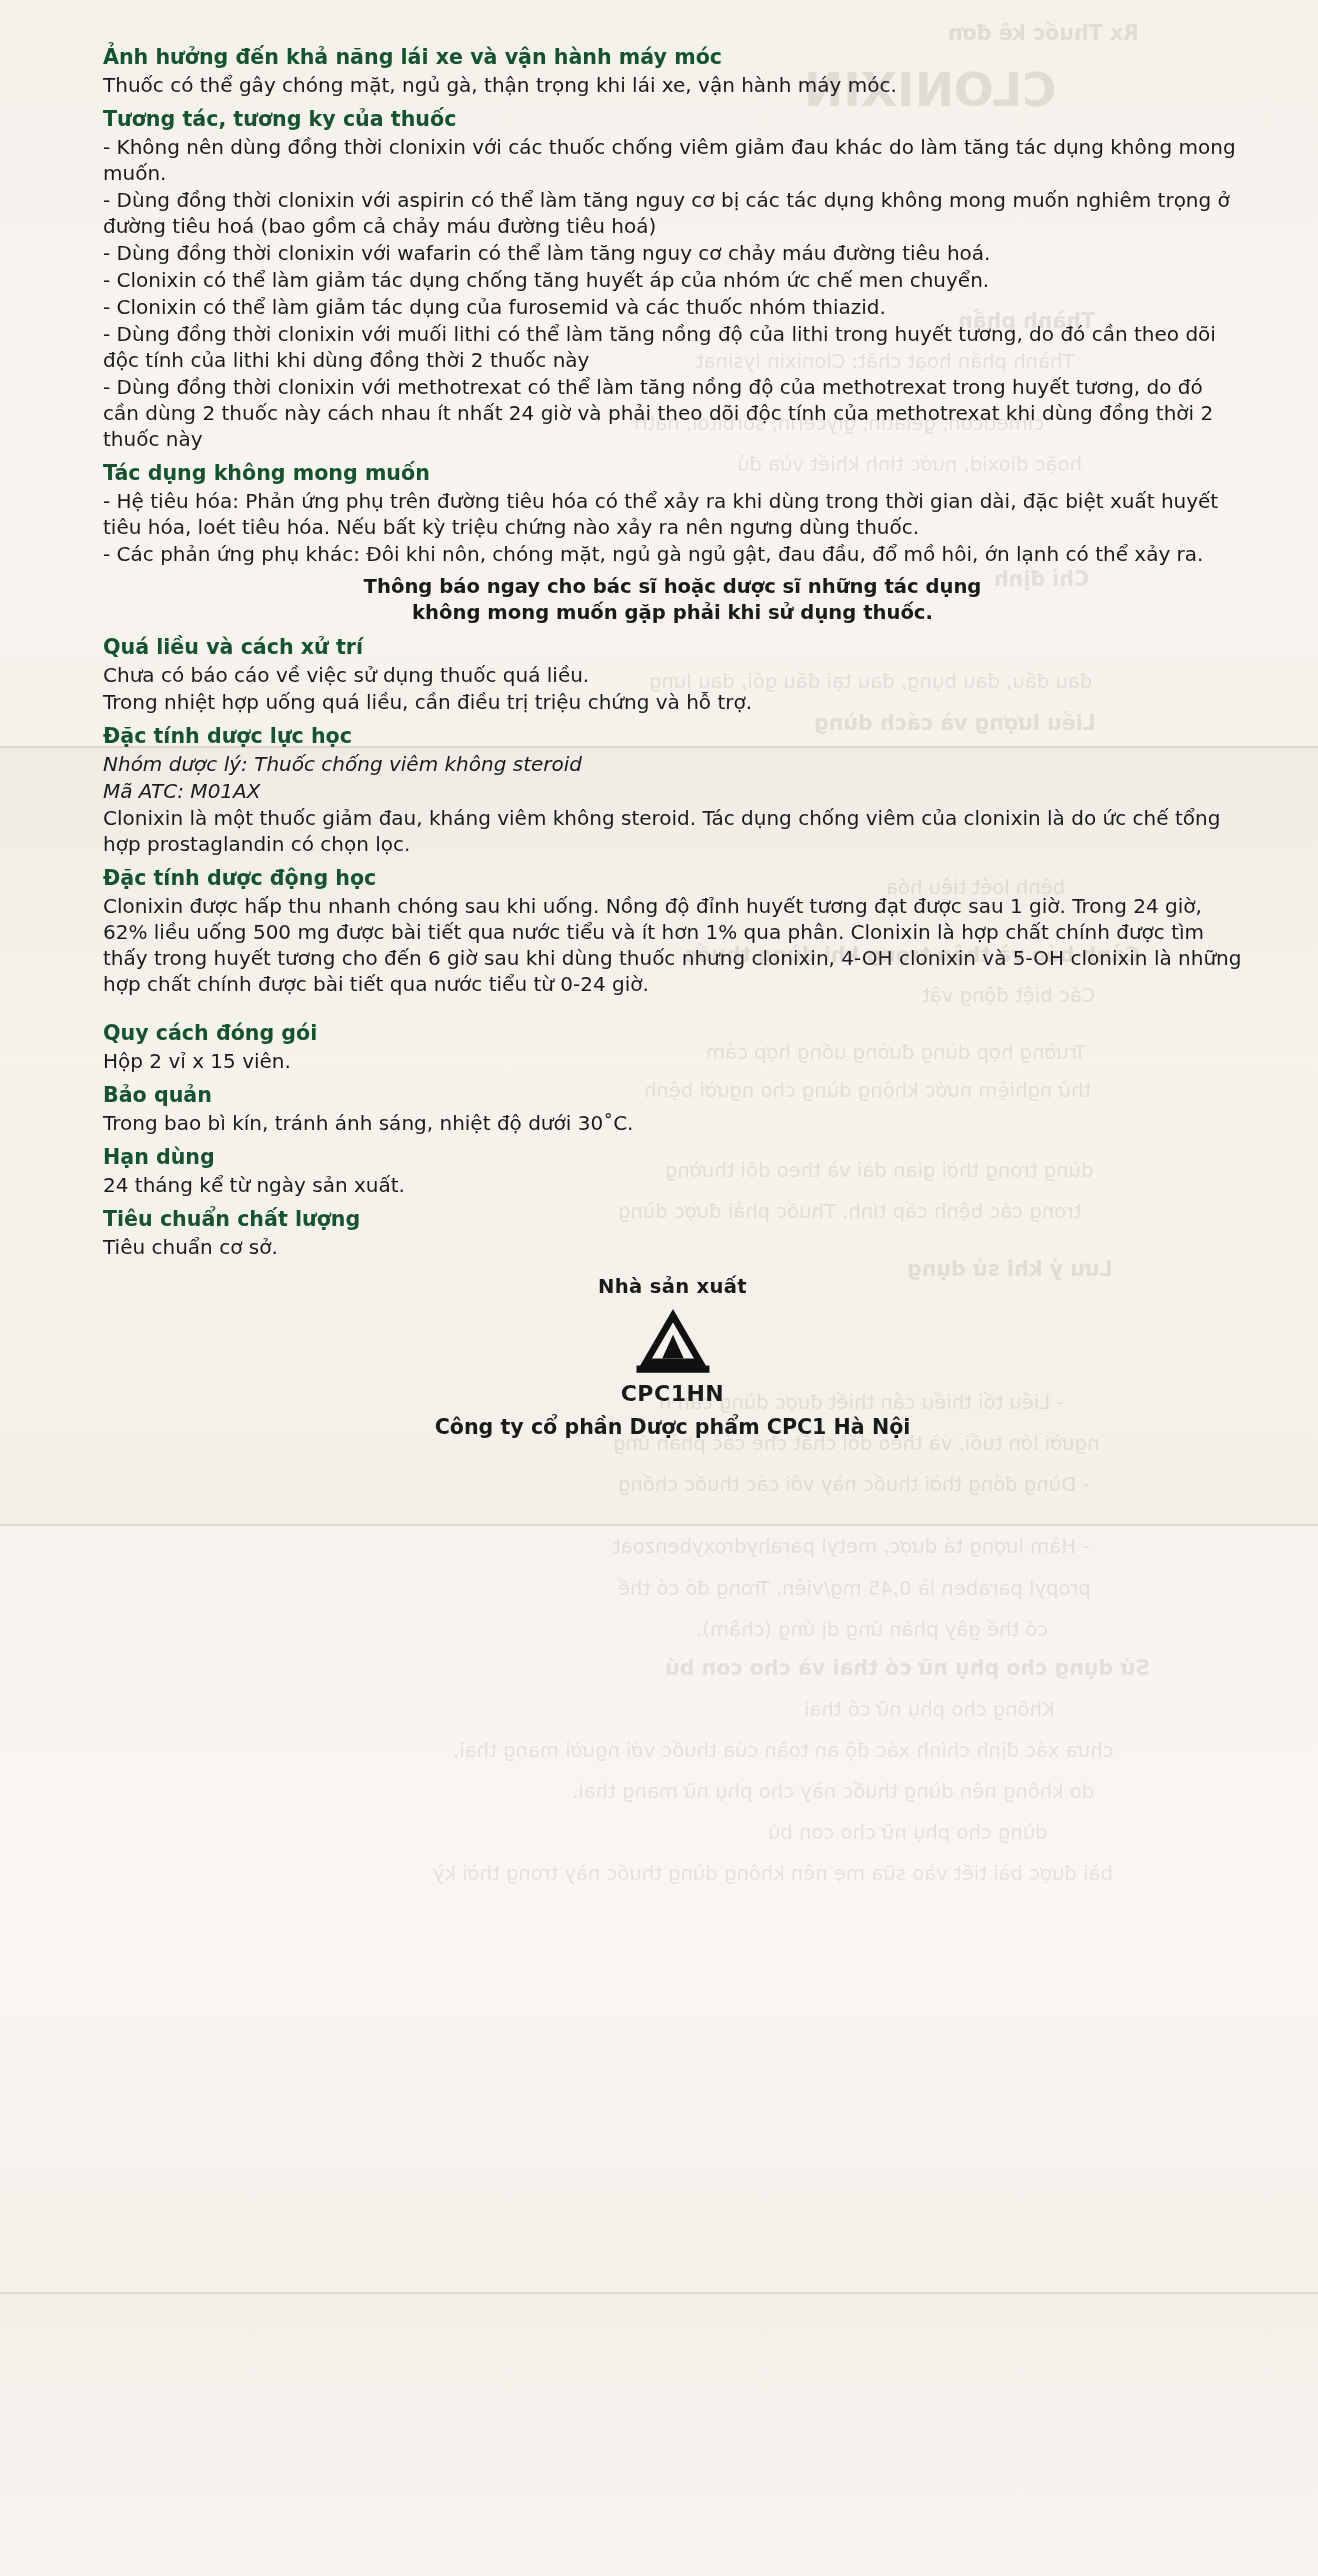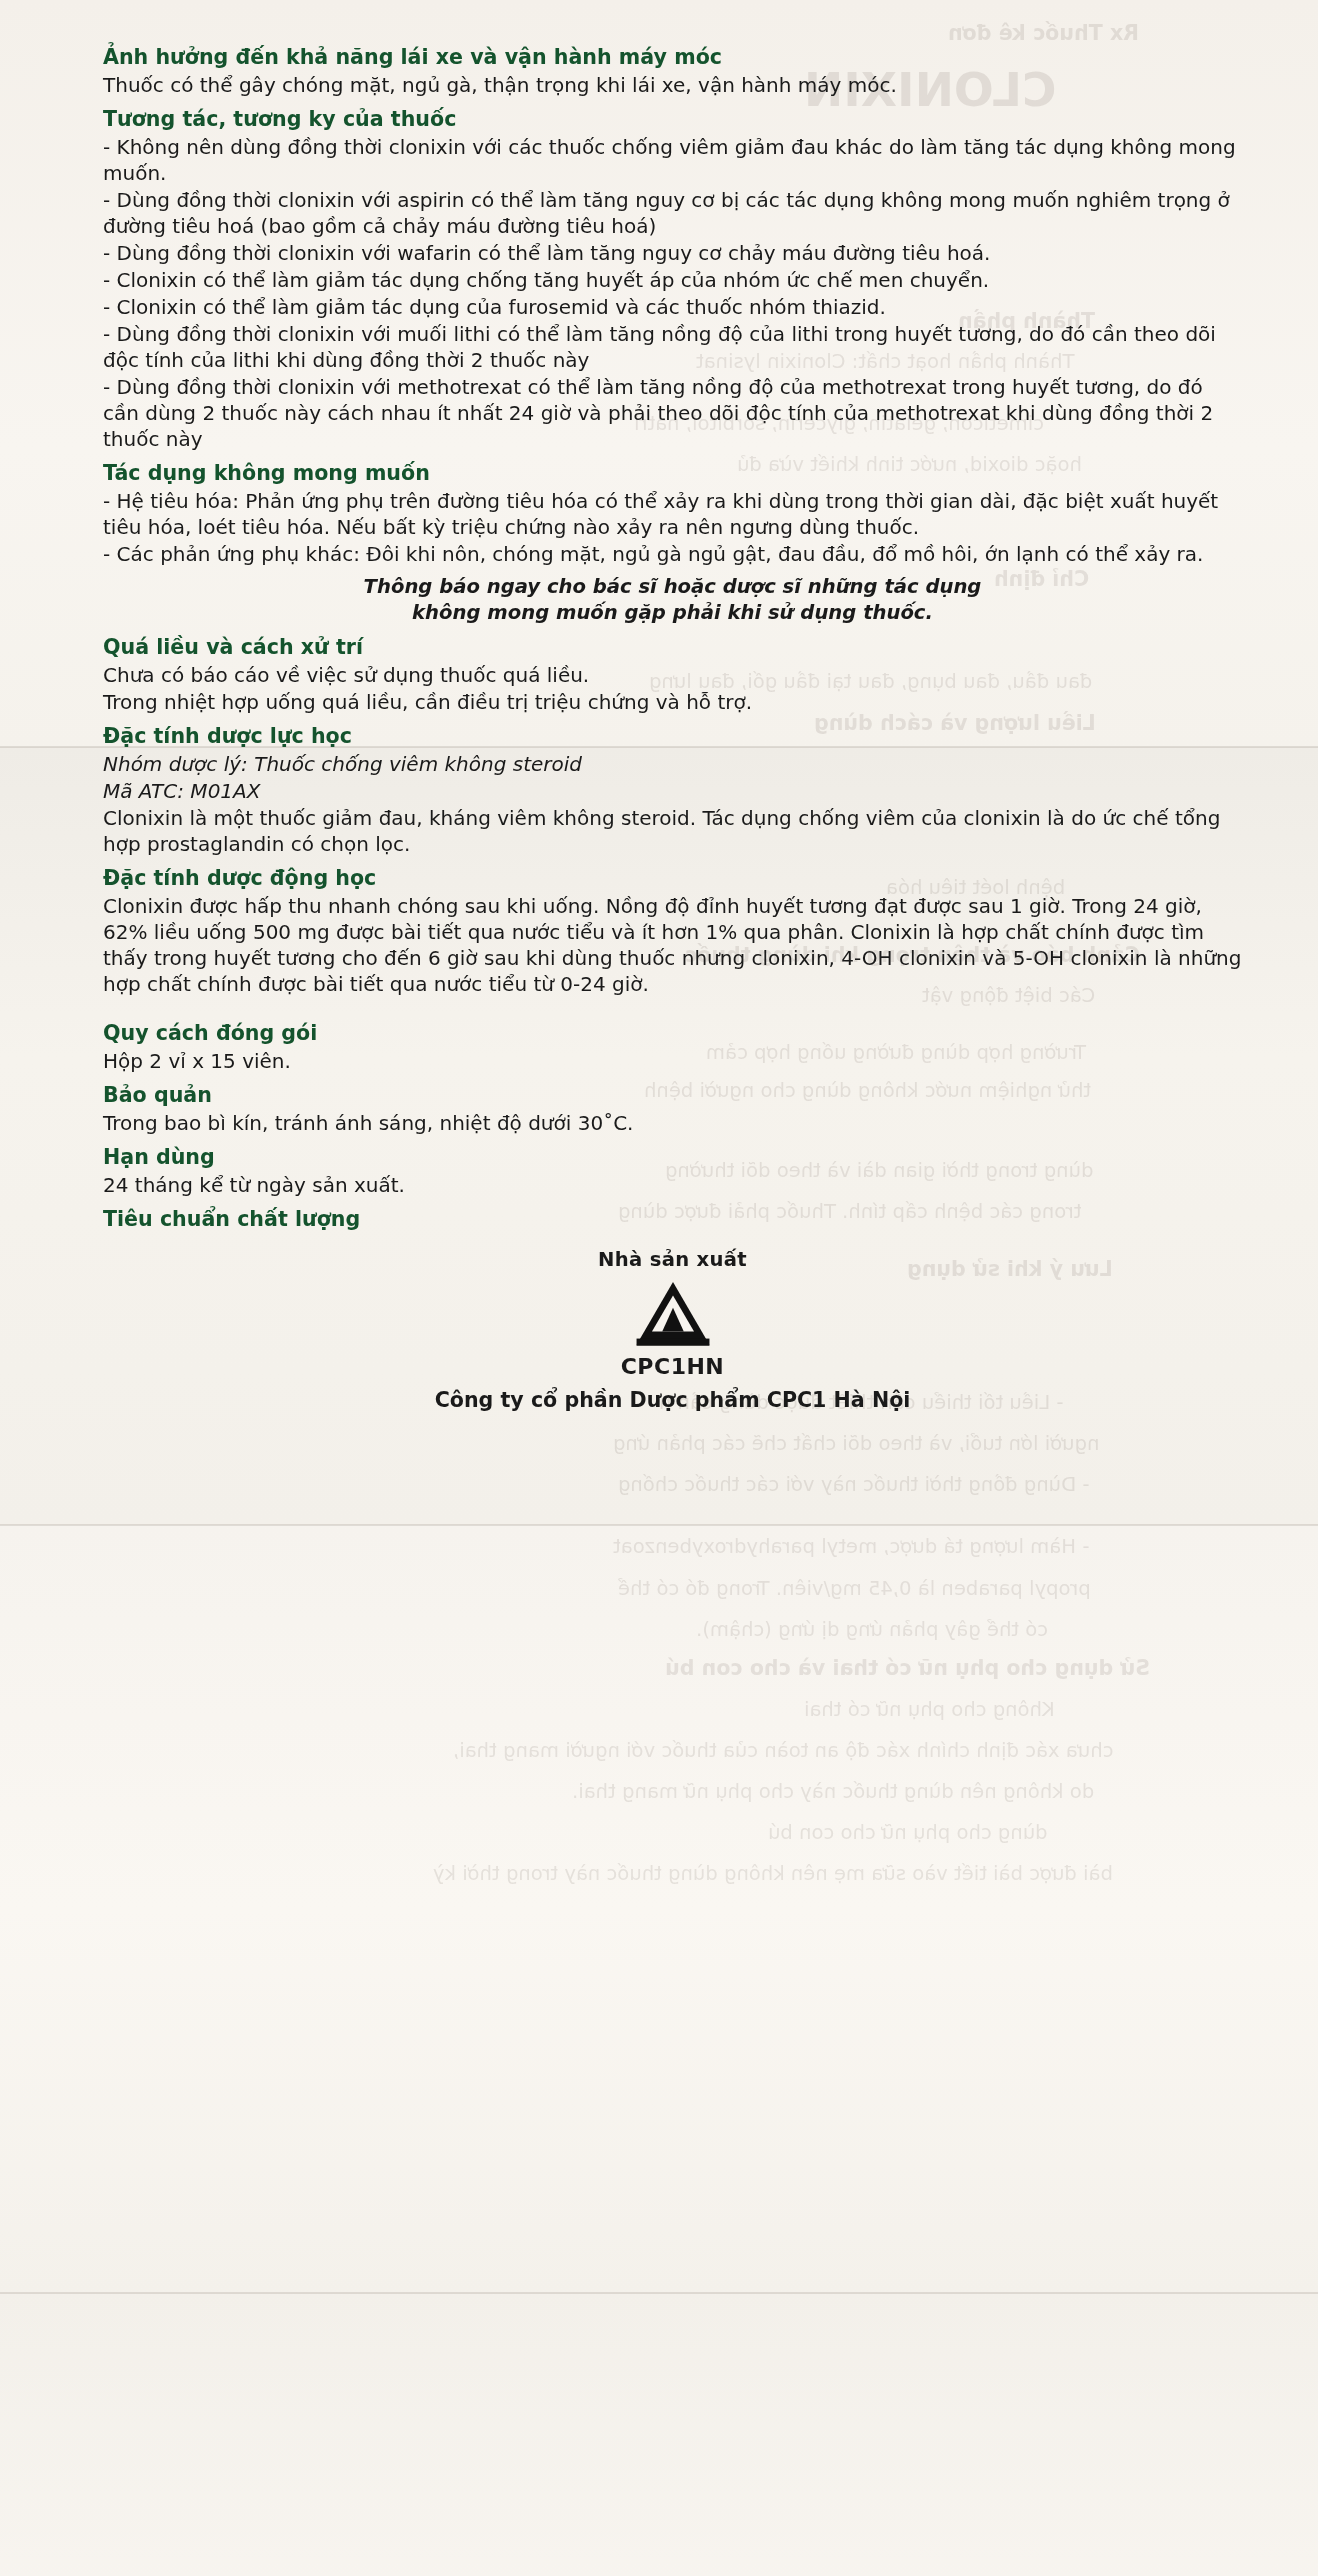--- a/index.html
+++ b/index.html
@@ -65,21 +65,20 @@
     font-size: 20px;
     margin: 0 0 1px 0;
     line-height: 1.30;
     color: #1a1a1a;
   }
   p.body.ital { font-style: italic; }
 
   .notice {
     font-size: 19.6px;
     font-weight: bold;
-    font-style: italic;
     text-align: center;
     line-height: 1.32;
     margin: 7.2px 0 3.1px 0;
     padding: 0 31px;
   }
 
   .divider-space { height: 13.4px; }
 
   
   .maker {
@@ -210,20 +209,21 @@
     <h2 class="sec">Quy cách đóng gói</h2>
     <p class="body">Hộp 2 vỉ x 15 viên.</p>
 
     <h2 class="sec">Bảo quản</h2>
     <p class="body">Trong bao bì kín, tránh ánh sáng, nhiệt độ dưới 30˚C.</p>
 
     <h2 class="sec">Hạn dùng</h2>
     <p class="body">24 tháng kể từ ngày sản xuất.</p>
 
     <h2 class="sec">Tiêu chuẩn chất lượng</h2>
+    <p class="body">Tiêu chuẩn cơ sở.</p>
 
     <div class="maker">
       <div class="maker-title">Nhà sản xuất</div>
 
       <div class="logo-wrap">
         <svg width="170" height="77" viewBox="0 0 330 150" xmlns="http://www.w3.org/2000/svg">
           <polygon points="165,8 236,130 94,130" fill="#111111"></polygon>
           <polygon points="165,34 206,104 124,104" fill="#f7f4ef"></polygon>
           <polygon points="165,58 186,104 144,104" fill="#111111"></polygon>
           <rect x="94" y="118" width="142" height="14" fill="#111111"></rect>

